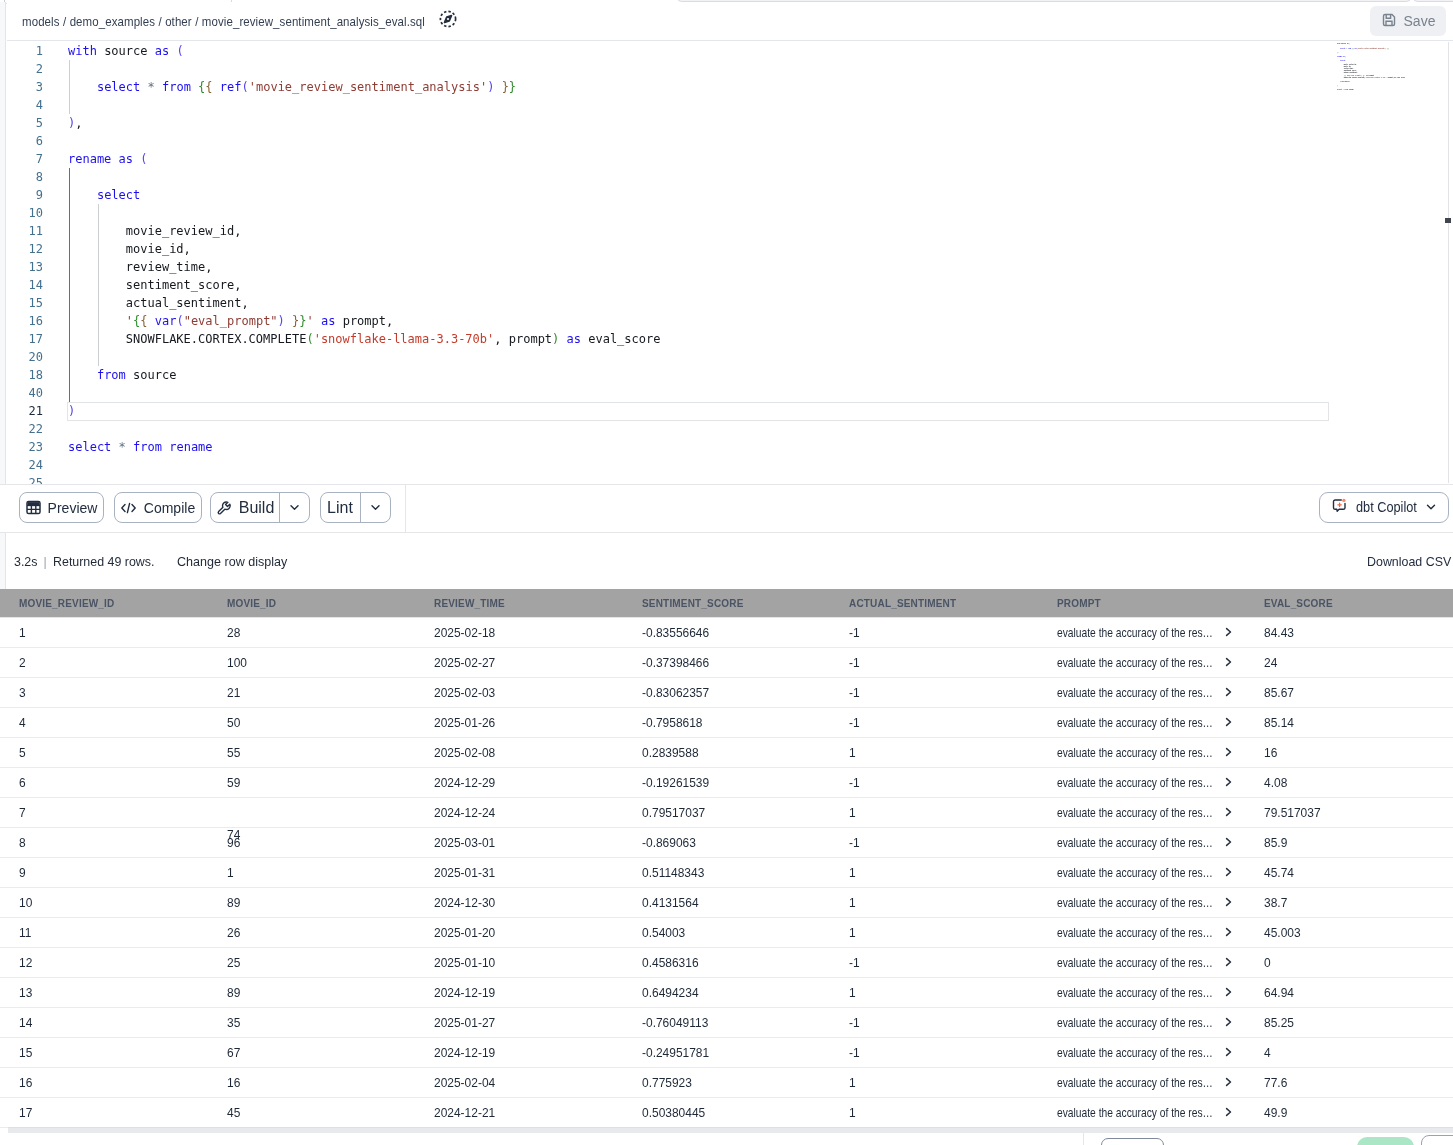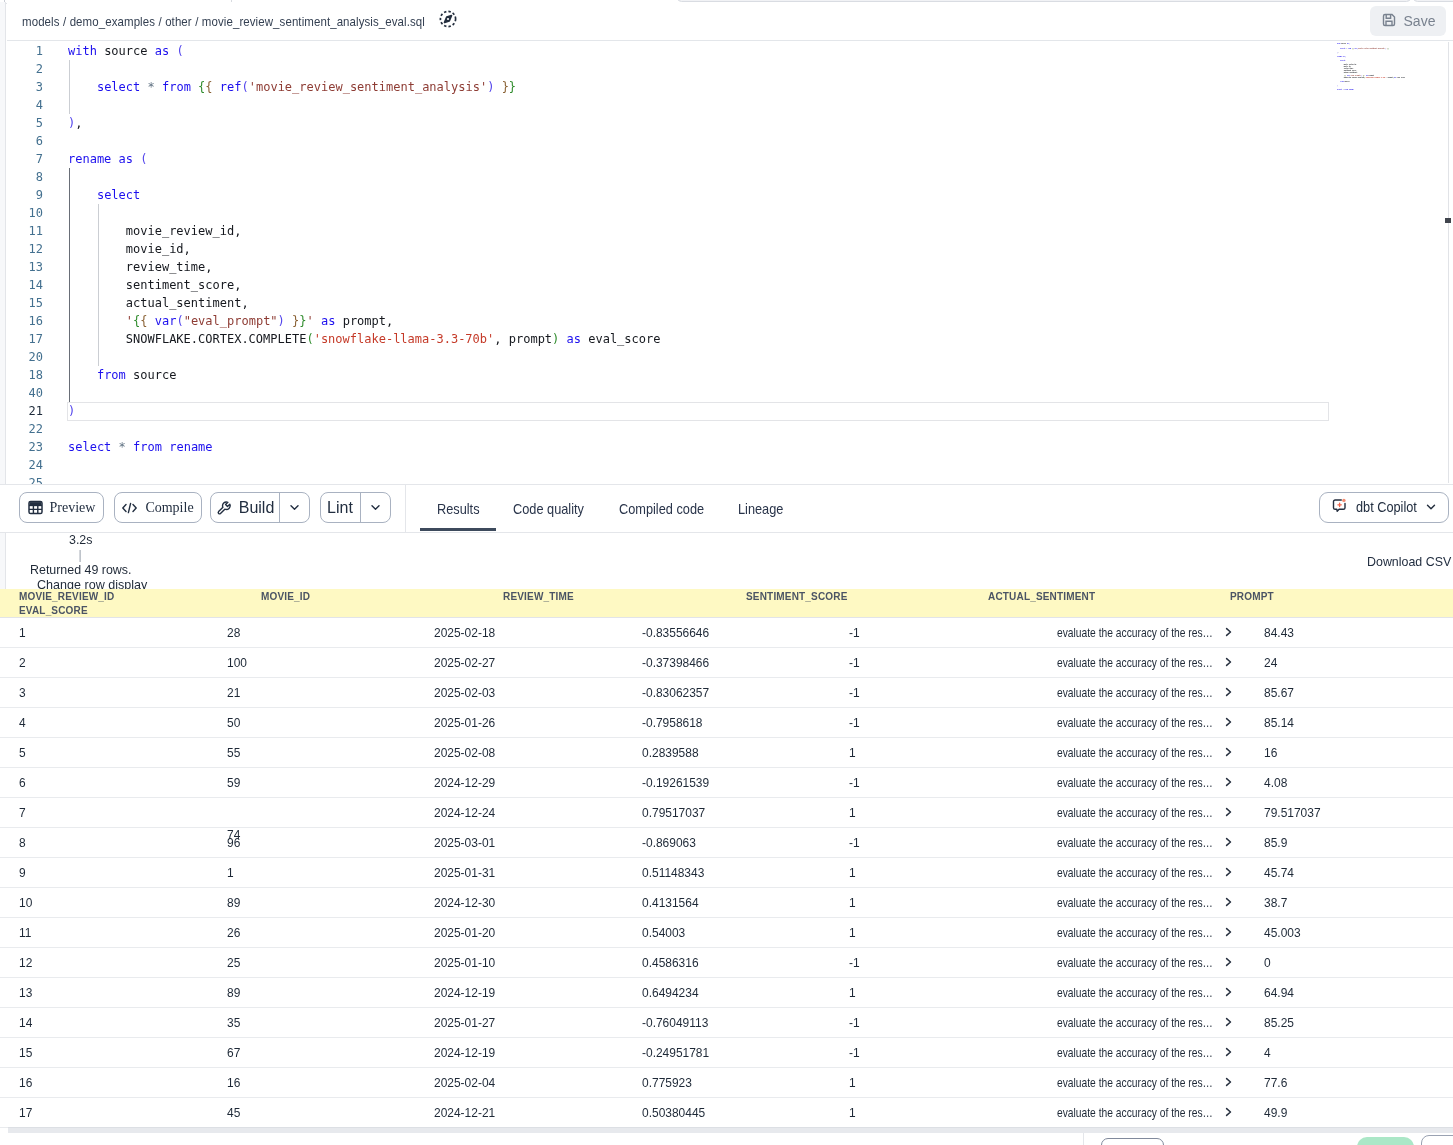--- a/index.html
+++ b/index.html
@@ -45,42 +45,42 @@
   .minimap { position:absolute; left:1330px; top:1px; width:120px; height:60px; overflow:hidden; }
   .minimap-inner { transform:scale(0.115); transform-origin:0 0; white-space:pre; font-family:"DejaVu Sans Mono", monospace; font-size:12px; line-height:18px; font-weight:bold; }
   .minimap-inner .codepane { position:static; }
   .minimap-inner .ln { height:18px; }
   .ed-scroll-line { position:absolute; left:1441px; top:0; width:1px; height:441px; background:#e1e3e7; }
   .ed-scroll-marker { position:absolute; left:1438px; top:176px; width:6px; height:5px; background:#41454d; }
 
   
   .toolbar { position:absolute; left:0; top:484px; width:1453px; height:49px; background:#fff; border-top:1px solid #e4e6ea; border-bottom:1px solid #e4e6ea; }
   .tb-sep { position:absolute; left:405px; top:0; width:1px; height:47px; background:#e4e6ea; }
-  .btn { position:absolute; top:7px; height:31px; border:1px solid #a9b2c1; border-radius:8px; background:#fff; color:#222e40; font-size:14px; font-family:Liberation Serif, serif; display:flex; align-items:center; justify-content:center; }
+  .btn { position:absolute; top:7px; height:31px; border:1px solid #a9b2c1; border-radius:8px; background:#fff; color:#222e40; font-size:14px; font-family:Liberation Sans, sans-serif; display:flex; align-items:center; justify-content:center; }
   .btn .ic { display:flex; margin-right:7px; }
   .split { position:absolute; top:7px; height:31px; border:1px solid #a9b2c1; border-radius:8px; background:#fff; display:flex; }
   .split .main { display:flex; align-items:center; justify-content:center; color:#222e40; font-size:14px; border-right:1px solid #a9b2c1; }
   .split .main .ic { display:flex; margin-right:7px; }
   .split .dd { display:flex; align-items:center; justify-content:center; color:#222e40; }
   .tabs { position:absolute; left:420px; top:0; height:47px; display:flex; }
   .tab { position:relative; padding:0 17px; font-size:14.5px; color:#29344a; display:flex; align-items:center; }
   .tab .underline { display:none; }
   .tab.active .underline { display:block; position:absolute; left:0; bottom:1.5px; width:100%; height:3px; background:#3d4a5c; }
   .copilot-btn { position:absolute; left:1319px; top:6.5px; width:130px; height:31.5px; border:1px solid #a9b2c1; border-radius:9px; background:#fff; color:#222e40; font-size:14px; font-family:inherit; display:flex; align-items:center; justify-content:center; gap:8px; }
 
   
   .meta-row { position:absolute; left:0; top:534px; width:1453px; height:55px; display:flex; align-items:center; font-size:13.5px; }
-  .meta-left { padding-left:14px; color:#1f2937; display:flex; align-items:center;flex-direction:column; }
+  .meta-left { padding-left:14px; color:#1f2937; display:flex; align-items:center; }
   .meta-left .pipe { color:#9aa2ad; padding:0 6px; }
   .meta-link { color:#276a79; margin-left:23px; }
   .meta-right { margin-left:auto; padding-right:1px; color:#276a79; }
   a.plainlink { text-decoration:none; color:inherit; cursor:pointer; }
 
   
-  .thead { position:absolute; left:0; top:589px; width:1453px; height:28.5px; background:#fef9c3; border-bottom:1px solid #e2e4e8; display:grid; grid-template-columns:repeat(6,1fr); align-items:center; }
+  .thead { position:absolute; left:0; top:589px; width:1453px; height:28.5px; background:#a3a3a3; border-bottom:1px solid #e2e4e8; display:grid; grid-template-columns:repeat(7,1fr); align-items:center; }
   .thead .hc { padding-left:19px; font-size:11.5px; font-weight:bold; color:#4b5464; letter-spacing:0.2px; white-space:nowrap; overflow:hidden; }
   .tbody { position:absolute; left:0; top:617.5px; width:1453px; }
   .trow { display:grid; grid-template-columns:repeat(7,1fr); height:30px; border-bottom:1px solid #e9ebee; align-items:center; background:#fff; }
   .trow .tc { padding-left:19px; font-size:13px; color:#1e2937; white-space:nowrap; overflow:hidden; }
   .trow .tc.prompt { position:relative; padding-right:24px; }
   .prompt-expand { position:absolute; left:186px; top:50%; margin-top:-5px; display:flex; color:#27303f; }
 
   
   .hband { position:absolute; left:8px; top:1127px; width:1445px; height:6px; background:#e7e9ed; border-top:1px solid #dcdfe4; }
   .footer { position:absolute; left:0; top:1133px; width:1453px; height:12px; background:#fff; overflow:hidden; }
@@ -211,35 +211,20 @@
           <button class="dd" style="flex: 1 1 0%; background: none; border: none;">
             <span style="display: flex;">
               <svg width="13" height="13" viewBox="0 0 13 13" fill="none" stroke="#222e40" stroke-width="1.4" stroke-linecap="round" stroke-linejoin="round">
                 <path d="M3 4.7 6.5 8.2 10 4.7"></path>
               </svg>
             </span>
           </button>
         </div>
       </div>
     <div class="tb-sep"></div>
-    <div class="tabs" id="tabs">
-        <div class="tab active">
-          <span style="display: inline-block; white-space: nowrap; transform-origin: left center; transform: scaleX(0.88); width: 42.24px;">Results</span>
-          <div class="underline"></div>
-        </div>
-        <div class="tab">
-          <span style="display: inline-block; white-space: nowrap; transform-origin: left center; transform: scaleX(0.88); width: 71.28px;">Code quality</span>
-        </div>
-        <div class="tab">
-          <span style="display: inline-block; white-space: nowrap; transform-origin: left center; transform: scaleX(0.88); width: 85.36px;">Compiled code</span>
-        </div>
-        <div class="tab">
-          <span style="display: inline-block; white-space: nowrap; transform-origin: left center; transform: scaleX(0.88); width: 45.76px;">Lineage</span>
-        </div>
-      </div>
     <button class="copilot-btn">
       <span>
         <svg width="17" height="17" viewBox="0 0 17 17" fill="none">
           <path d="M14 6.5v4.2a1.6 1.6 0 0 1-1.6 1.6H8.1l-1.9 2-0.4-2H4.1a1.6 1.6 0 0 1-1.6-1.6V4.6A1.6 1.6 0 0 1 4.1 3h6.2" stroke="#242e3e" stroke-width="1.4" stroke-linecap="round" stroke-linejoin="round"></path>
           <path d="M8.6 6.1v3.4M6.9 7.8h3.4" stroke="#f4654b" stroke-width="1.3" stroke-linecap="round"></path>
           <circle cx="12.9" cy="3.4" r="1.7" fill="#f58b70"></circle>
         </svg>
       </span>
       <span style="display: inline-block; white-space: nowrap; transform-origin: left center; transform: scaleX(0.91); width: 60.97px;">dbt Copilot</span>
       <span style="display:flex;">

